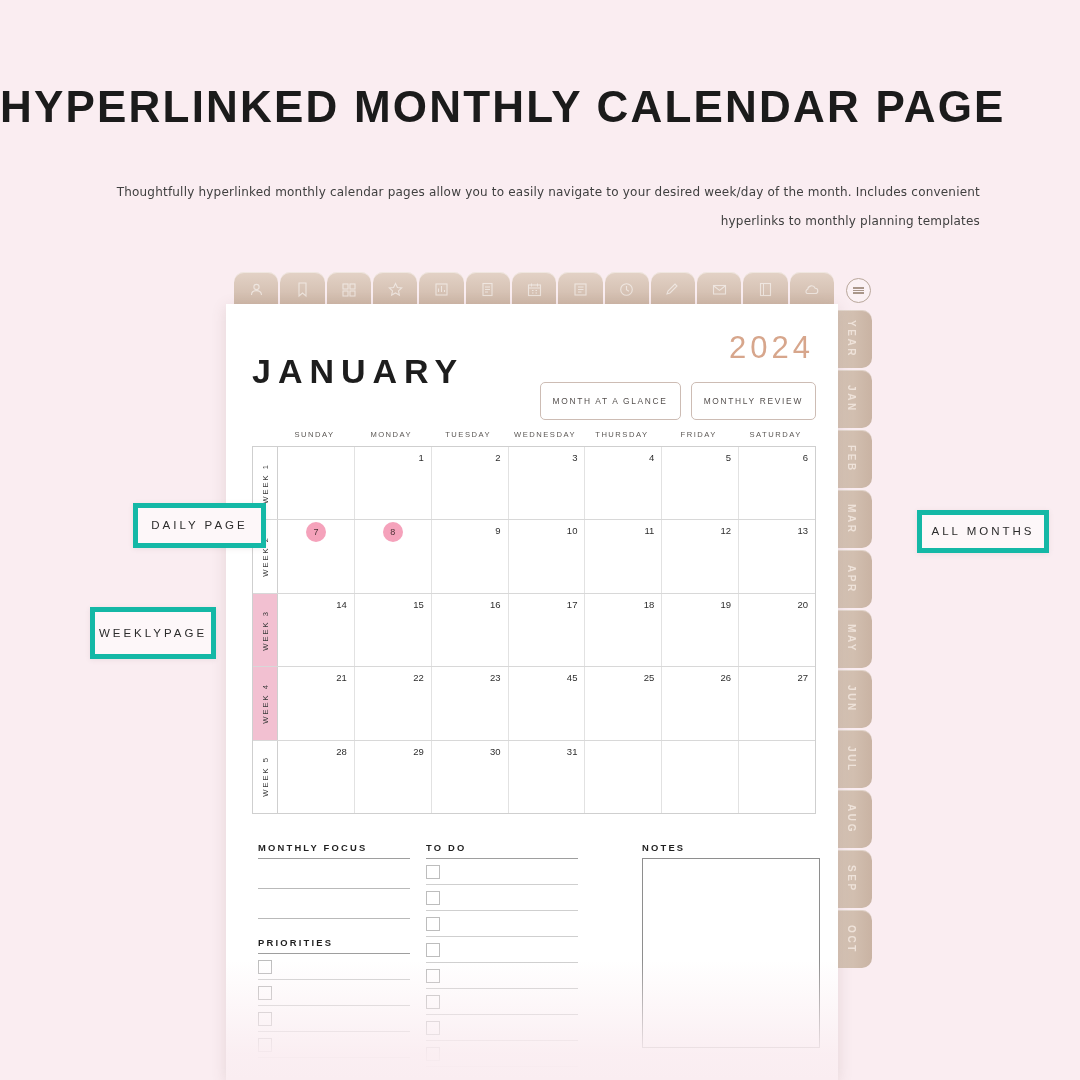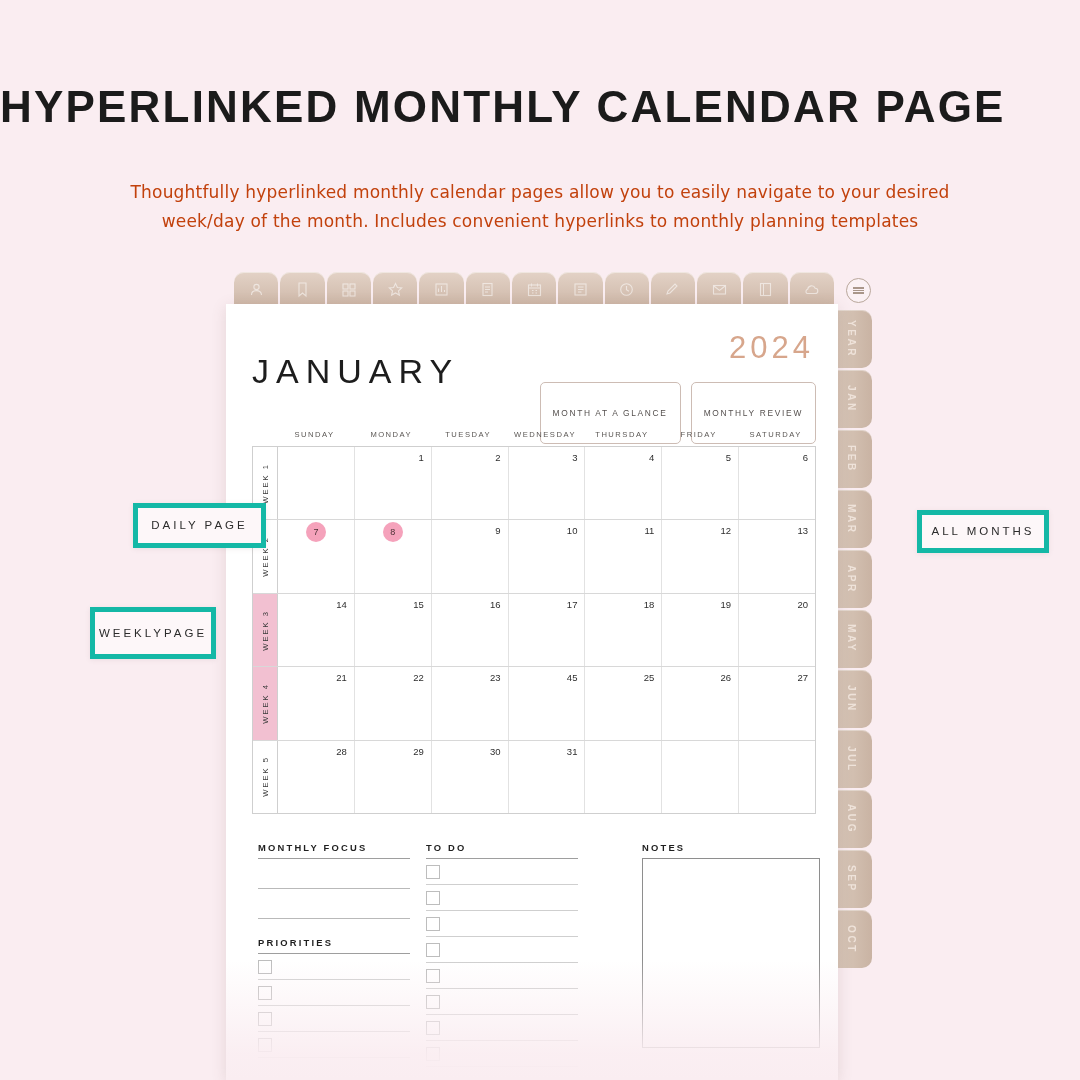--- a/index.html
+++ b/index.html
@@ -16,25 +16,25 @@
     position:absolute;left:0;top:82px;width:1080px;
     text-align:left;
     font-size:44px;
     font-weight:700;
     letter-spacing:2.2px;
     color:#1b1b1b;
     font-family:"Liberation Sans", sans-serif;
   }
   #promo-sub{
     position:absolute;left:100px;top:178px;width:880px;
-    text-align:center;
-    font-size:17px;
+    text-align:right;
+    font-size:12px;
     line-height:29px;
     letter-spacing:.2px;
-    color:#c2410c;
+    color:#404040;
     font-family:"DejaVu Sans", sans-serif;
   }
 
   
   #planner{
     position:absolute;left:226px;top:272px;width:640px;height:808px;
   }
 
   
   .top-tabs{
@@ -91,26 +91,26 @@
     pointer-events:none;
   }
 
   
   .year{
     position:absolute;right:24px;top:26px;
     font-size:31px;letter-spacing:4px;color:#d7a68c;font-weight:400;
   }
   .month-name{
     position:absolute;left:26px;top:48px;
-    font-size:34px;letter-spacing:7px;color:#1d1d1d;font-weight:400;
+    font-size:34px;letter-spacing:7px;color:#1d1d1d;font-weight:700;
   }
   .pillrow{position:absolute;right:22px;top:78px;display:flex;gap:10px;}
   .pill{
     border:1px solid #cdbcb4;border-radius:5px;
-    padding:25px 12px;font-size:8.4px;letter-spacing:1.7px;color:#55504e;
+    padding:13px 12px;font-size:8.4px;letter-spacing:1.7px;color:#55504e;
     white-space:nowrap;background:#fff;
   }
 
   
   .wk-head{
     position:absolute;left:26px;top:126px;width:562px;
     display:flex;
   }
   .wk-head .pad{width:24px;flex:none;}
   .wk-head .d{

